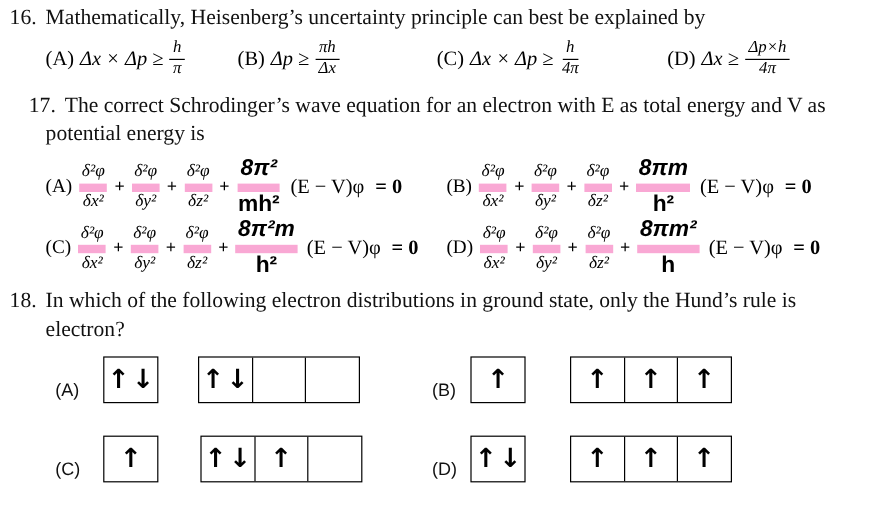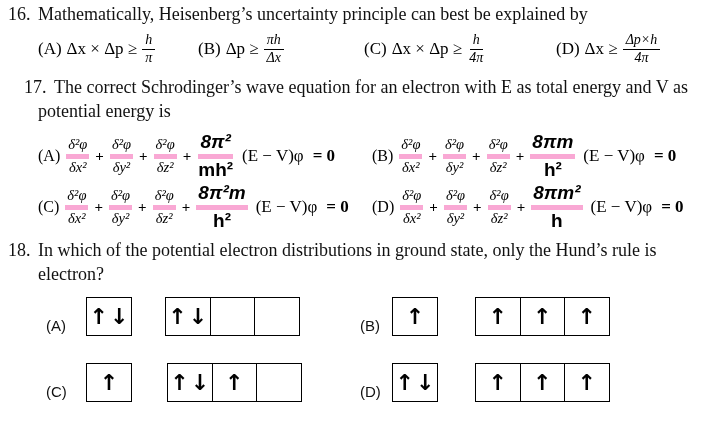--- a/index.html
+++ b/index.html
@@ -5,32 +5,32 @@
   html,body{margin:0;padding:0;background:#fff;}
   #page{position:relative;width:727px;height:421px;background:#ffffff;color:#000;
         font-family:"Liberation Serif",serif;overflow:hidden;}
   .line{position:absolute;font-size:18px;white-space:nowrap;color:#111;}
   .line .qnum{display:inline-block;width:30px;}
   .cont{position:absolute;left:38px;font-size:18px;white-space:nowrap;color:#111;}
 
   
   .opt16{position:absolute;top:30px;height:38px;display:flex;align-items:center;gap:5px;
          font-size:17px;white-space:nowrap;}
-  .mi{}
+  .mi{font-style:italic;}
   .frac{display:inline-flex;flex-direction:column;align-items:center;font-size:14px;
         line-height:1.15;font-style:italic;vertical-align:middle;}
   .frac .fn{padding:0 3px;border-bottom:1px solid #000;}
   .frac .fd{padding:0 2px;}
 
   
   .opt17{position:absolute;height:46px;display:flex;align-items:center;gap:6px;
          font-size:16px;white-space:nowrap;}
   .dfrac{display:inline-flex;flex-direction:column;align-items:center;font-size:14.5px;
          line-height:1.2;font-style:italic;}
-  .dfrac .fn{padding:0 2px;border-bottom:5px solid #f9a8d4;font-style:italic;}
+  .dfrac .fn{padding:0 2px;border-bottom:7px solid #f9a8d4;font-style:italic;}
   .dfrac .fd{padding:0 1px;}
   .coef{font-family:"Liberation Sans",sans-serif;font-weight:bold;font-style:normal;
         font-size:19px;}
   .plus{font-weight:bold;font-size:15px;}
   .tail{font-weight:normal;font-size:17px;margin-left:2px;}
   .eq{font-weight:bold;font-size:17px;margin-left:3px;}
 
   
   .olabel{position:absolute;font-family:"Liberation Sans",sans-serif;font-size:15px;color:#111;}
   .obox{position:absolute;width:44px;height:37px;border:1.5px solid #000;
@@ -183,21 +183,21 @@
     <span class="plus">+</span>
     <span class="dfrac coef">
       <span class="fn">8πm²</span>
       <span class="fd">h</span>
     </span>
     <span class="tail">(E − V)φ</span>
     <span class="eq">= 0</span>
   </div>
 
   <div class="line" style="left:8px;top:240px">
-    <span class="qnum">18.</span><span>In which of the potential electron distributions in ground state, only the Hund’s rule is</span>
+    <span class="qnum">18.</span><span>In which of the following electron distributions in ground state, only the Hund’s rule is</span>
   </div>
   <div class="cont" style="top:264px">electron?</div>
 
   <span class="olabel" style="left:46px;top:317px">(A)</span>
   <div class="obox" style="left:86px;top:297px">
     <span class="arrows">↑↓</span>
   </div>
   <div class="obox3" style="left:165px;top:297px">
     <div class="ocell">
         <span class="arrows">↑↓</span>

